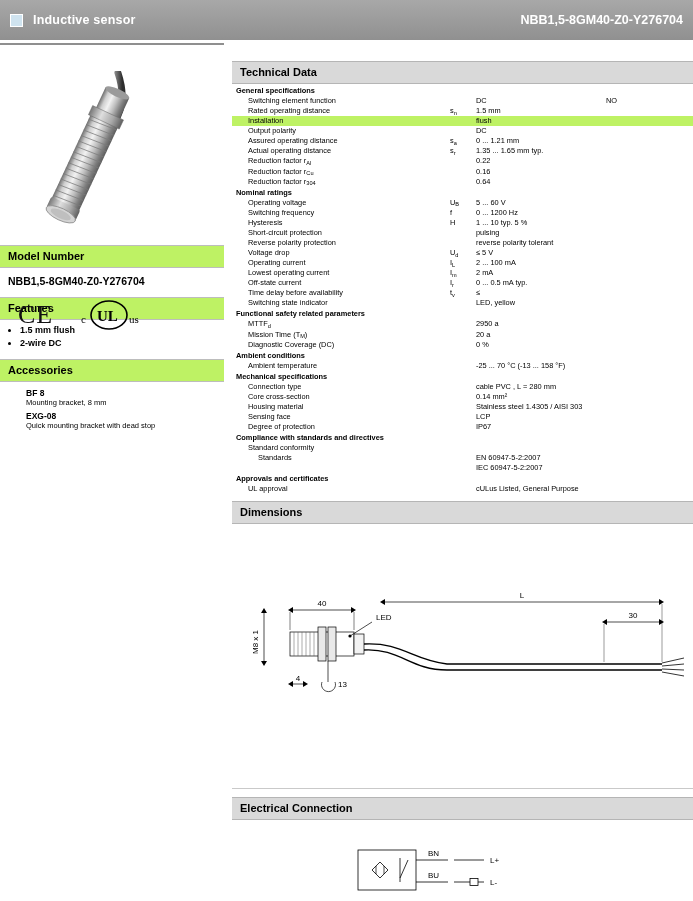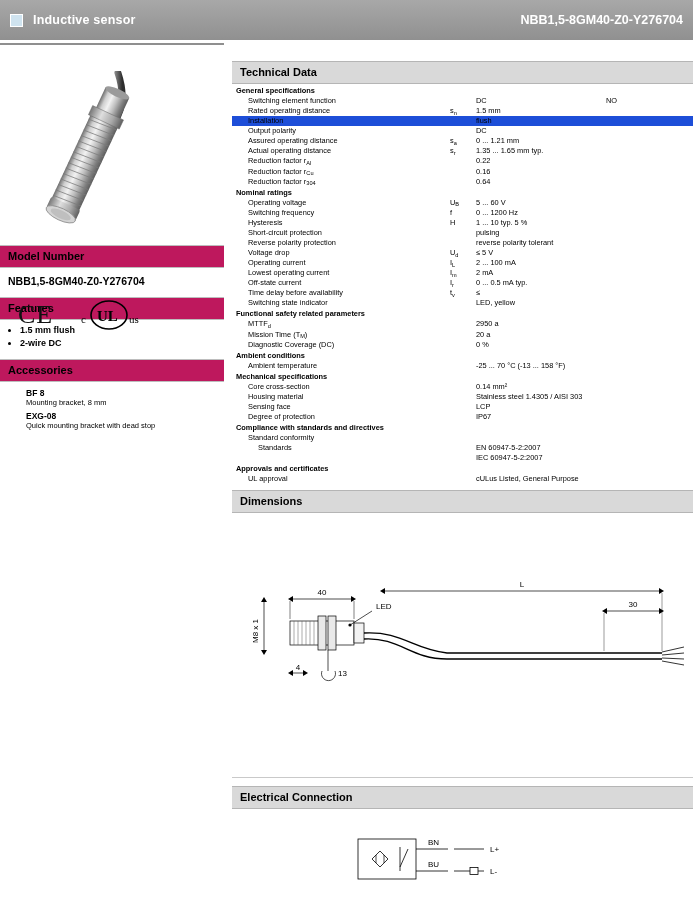--- a/index.html
+++ b/index.html
@@ -84,21 +84,21 @@
     left: 18px;
     top: 252px;
     display: flex;
     align-items: center;
     gap: 26px;
   }
   .ce-mark { font-size: 26px; font-family: "Liberation Serif", serif; letter-spacing: 1px; color:#111; }
 
   
   .sec-bar {
-    background: #be185d;
+    background: #bef264;
     border-top: 1px solid #bdbdbd;
     border-bottom: 1px solid #bdbdbd;
     font-weight: bold;
     font-size: 11px;
     padding: 4px 8px 5px 8px;
     margin-top: 0;
   }
   .sec-body { padding: 6px 8px 10px 26px; }
   .model-number {
     font-weight: bold;
@@ -134,21 +134,21 @@
   .tech-table td.c-label { width: 218px; padding-left: 16px; }
   .tech-table td.c-sym   { width: 26px; }
   .tech-table td.c-val   { width: 130px; }
   .tech-table td.c-val2  { }
   .grp td {
     font-weight: bold;
     padding-left: 4px !important;
     padding-top: 1px;
   }
   .sub td.c-label { padding-left: 26px; }
-  .hl { background: #1d4ed8; }
+  .hl { background: #bef264; }
   sub { font-size: 5.6px; vertical-align: baseline; position: relative; top: 1.5px; }
 
   .dim-area {
     position: relative;
     height: 265px;
     border-bottom: 1px solid #c9c9c9;
   }
   .elec-area {
     position: relative;
     height: 100px;
@@ -419,20 +419,26 @@
           <tr>
             <td class="c-label">Ambient temperature</td>
             <td class="c-sym"></td>
             <td class="c-val">-25 ... 70 °C (-13 ... 158 °F)</td>
             <td class="c-val2"></td>
           </tr>
           <tr class="grp">
             <td colspan="4">Mechanical specifications</td>
           </tr>
           <tr>
+            <td class="c-label">Connection type</td>
+            <td class="c-sym"></td>
+            <td class="c-val">cable PVC , L = 280 mm</td>
+            <td class="c-val2"></td>
+          </tr>
+          <tr>
             <td class="c-label">Core cross-section</td>
             <td class="c-sym"></td>
             <td class="c-val">0.14 mm²</td>
             <td class="c-val2"></td>
           </tr>
           <tr>
             <td class="c-label">Housing material</td>
             <td class="c-sym"></td>
             <td class="c-val">Stainless steel 1.4305 / AISI 303</td>
             <td class="c-val2"></td>

